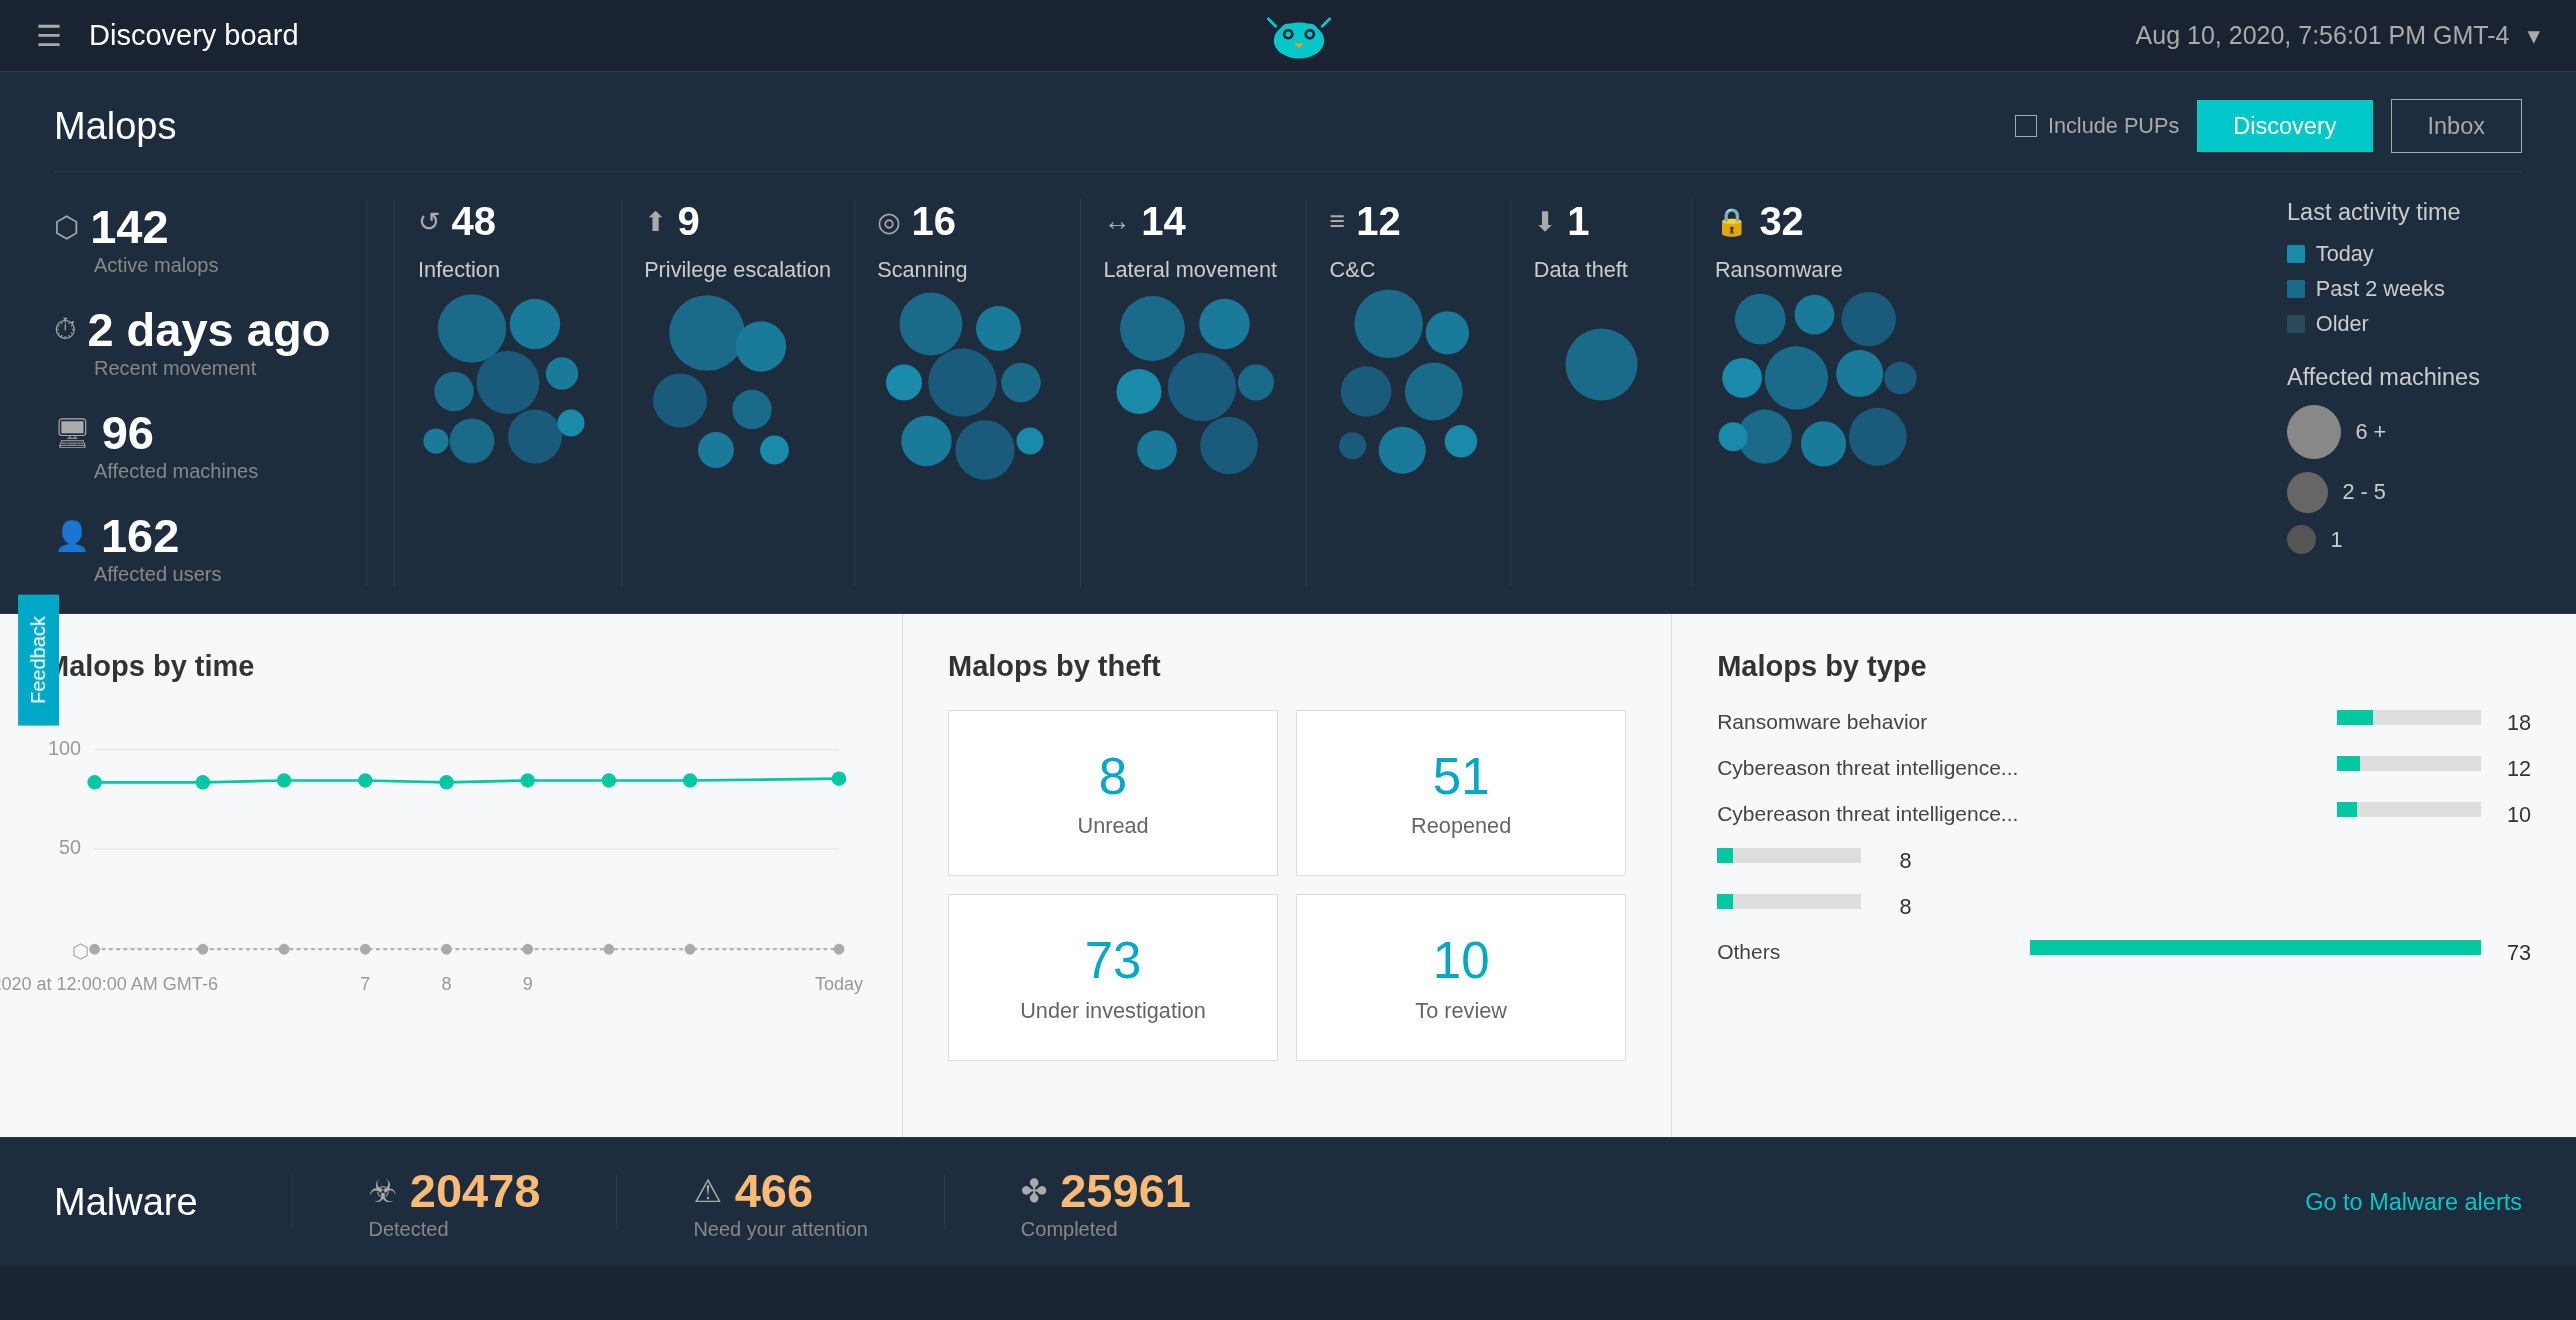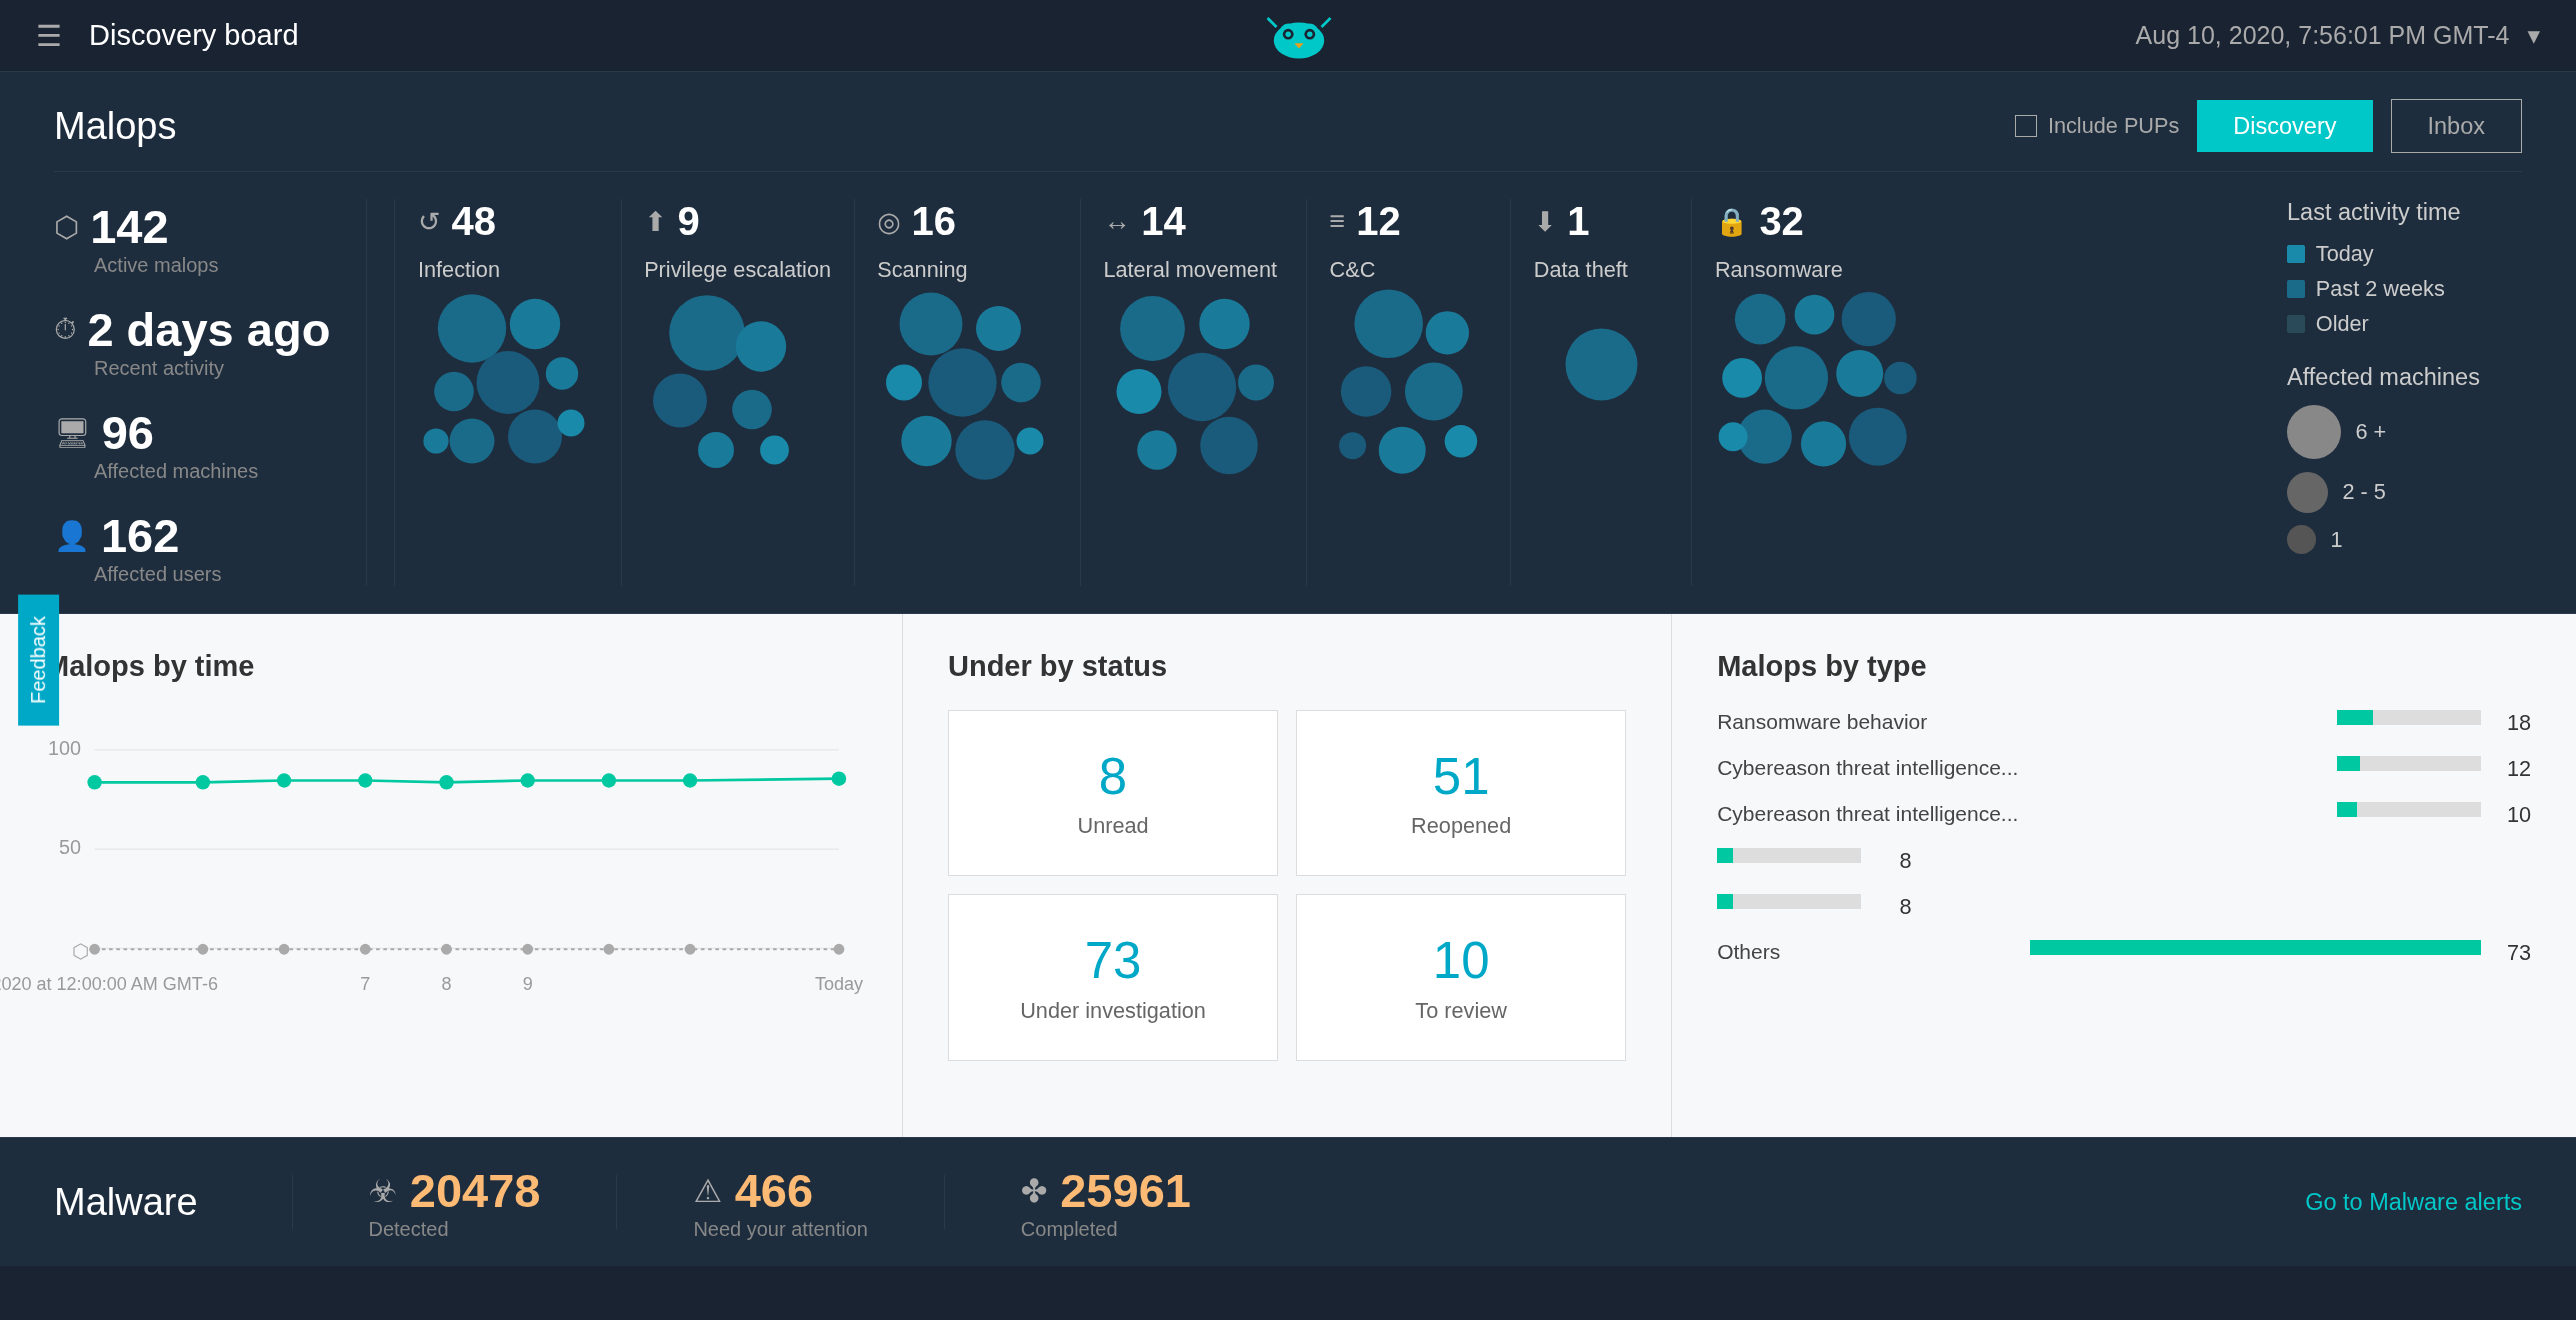--- a/index.html
+++ b/index.html
@@ -208,21 +208,21 @@
           <span class="stat-icon">⬡</span>
           <span class="stat-number">142</span>
         </div>
         <span class="stat-label">Active malops</span>
       </div>
       <div class="stat-item">
         <div class="stat-row">
           <span class="stat-icon">⏱</span>
           <span class="stat-number">2 days ago</span>
         </div>
-        <span class="stat-label">Recent activity</span>
+        <span class="stat-label">Recent movement</span>
       </div>
       <div class="stat-item">
         <div class="stat-row">
           <span class="stat-icon">🖥</span>
           <span class="stat-number">96</span>
         </div>
         <span class="stat-label">Affected machines</span>
       </div>
       <div class="stat-item">
         <div class="stat-row">
@@ -444,21 +444,21 @@
         <text x="55" y="310" fill="#999" font-size="20" text-anchor="middle">4, 2020 at 12:00:00 AM GMT-6</text>
         <text x="355" y="310" fill="#999" font-size="20" text-anchor="middle">7</text>
         <text x="445" y="310" fill="#999" font-size="20" text-anchor="middle">8</text>
         <text x="535" y="310" fill="#999" font-size="20" text-anchor="middle">9</text>
         <text x="880" y="310" fill="#999" font-size="20" text-anchor="middle">Today</text>
       </svg>
     </div>
   </div>
 
   <div class="malops-by-status">
-    <div class="section-title">Under by status</div>
+    <div class="section-title">Malops by theft</div>
     <div class="status-grid">
       <div class="status-card">
         <span class="status-number">8</span>
         <span class="status-label">Unread</span>
       </div>
       <div class="status-card">
         <span class="status-number">51</span>
         <span class="status-label">Reopened</span>
       </div>
       <div class="status-card">

